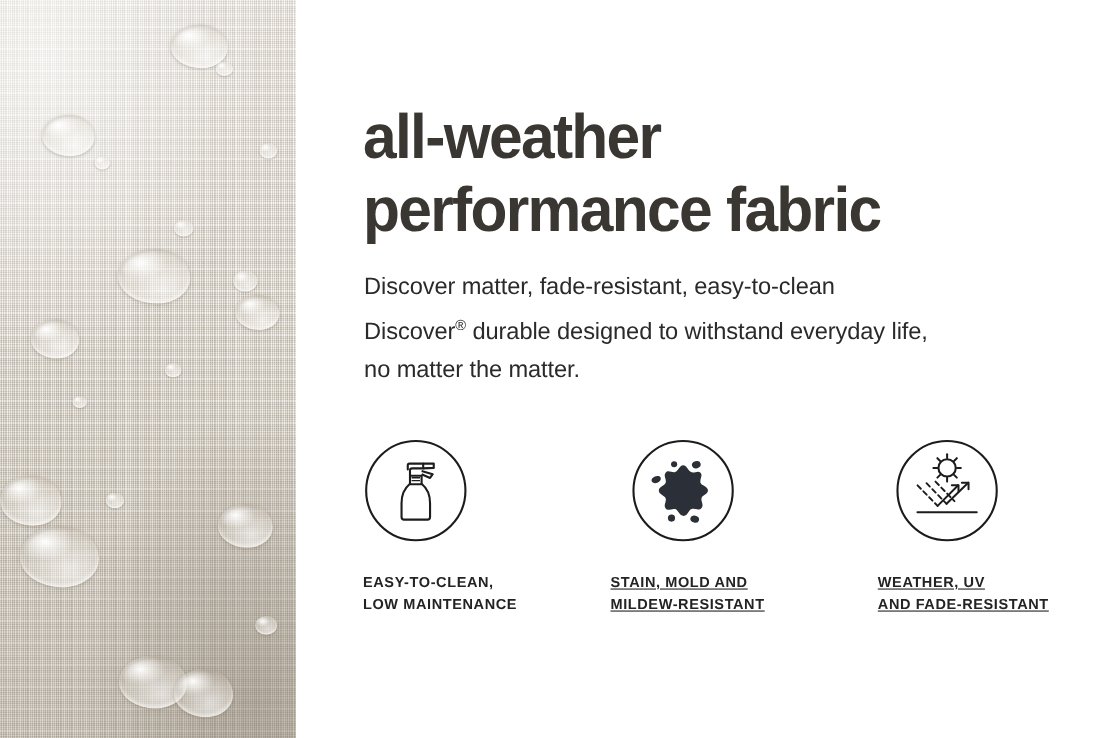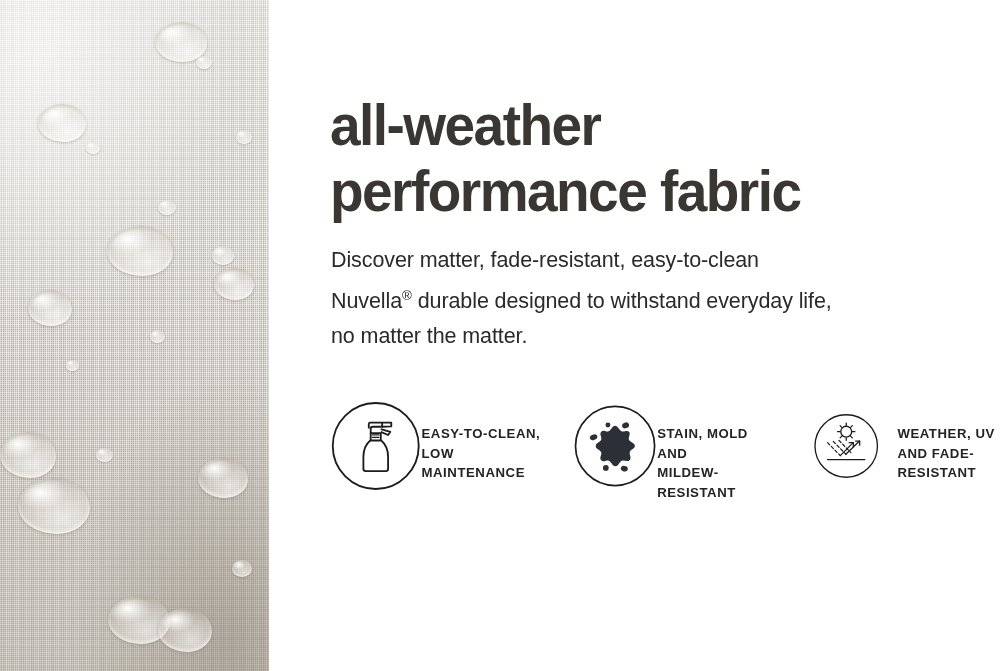--- a/index.html
+++ b/index.html
@@ -132,41 +132,41 @@
     position: absolute;
     left: 0;
     top: 398px;
     width: 675px;
     display: flex;
     gap: 0;
   }
   .feature {
     width: 225px;
     display: flex;
-    flex-direction: row;
+    flex-direction: column;
     align-items: flex-start;
   }
   .feature-icon {
     width: 96px;
     height: 96px;
     display: block;
   }
   .feature-caption {
     margin-top: 26px;
     font-size: 13.2px;
     font-weight: bold;
     line-height: 19.5px;
     letter-spacing: 0.55px;
     color: #232323;
     white-space: pre-line;
   }
   .feature-2 .feature-icon { margin-left: 18px; }
-  .feature-2 .feature-caption { margin-left: 0px; }
+  .feature-2 .feature-caption { margin-left: 0px; text-decoration: underline; }
   .feature-3 .feature-icon { margin-left: 33px; }
-  .feature-3 .feature-caption { margin-left: 18px; }
+  .feature-3 .feature-caption { margin-left: 18px; text-decoration: underline; }
 </style>
 </head>
 <body>
 
 <div id="page">
 
   <div id="photo-panel">
     <div class="weave"></div>
     <div class="weave-shade"></div>
 
@@ -190,21 +190,21 @@
     <div class="droplet sm" style="left:66px; top:360px; width:13px; height:11px;"></div>
     <div class="droplet sm" style="left:236px; top:130px; width:16px; height:14px;"></div>
   </div>
 
   <div id="content">
 
     <h1 id="headline">all-weather
 performance fabric</h1>
 
     <p id="subcopy"><span>Discover matter, fade-resistant, easy-to-clean</span>
-<span>Nuvella</span><span class="reg">®</span><span> durable designed to withstand everyday life,</span>
+<span>Discover</span><span class="reg">®</span><span> durable designed to withstand everyday life,</span>
 <span>no matter the matter.</span></p>
 
     <div id="features">
 
       <div class="feature feature-1">
         <svg class="feature-icon" viewBox="0 0 100 100">
           <circle cx="50" cy="50" r="47" fill="none" stroke="#1c1c1c" stroke-width="2"></circle>
           <path d="M44 44 C38 49 36.5 56 36.5 62 L36.5 75 A2.5 2.5 0 0 0 39 77.5 L61 77.5 A2.5 2.5 0 0 0 63.5 75 L63.5 62 C63.5 56 62 49 56 44 Z" fill="none" stroke="#1c1c1c" stroke-width="2" stroke-linejoin="round"></path>
           <path d="M44.5 44 L44.5 36 L55.5 36 L55.5 44" fill="none" stroke="#1c1c1c" stroke-width="2" stroke-linejoin="round"></path>
           <path d="M46 40.5 L54 40.5 M46 37.8 L54 37.8" stroke="#1c1c1c" stroke-width="1.3"></path>

